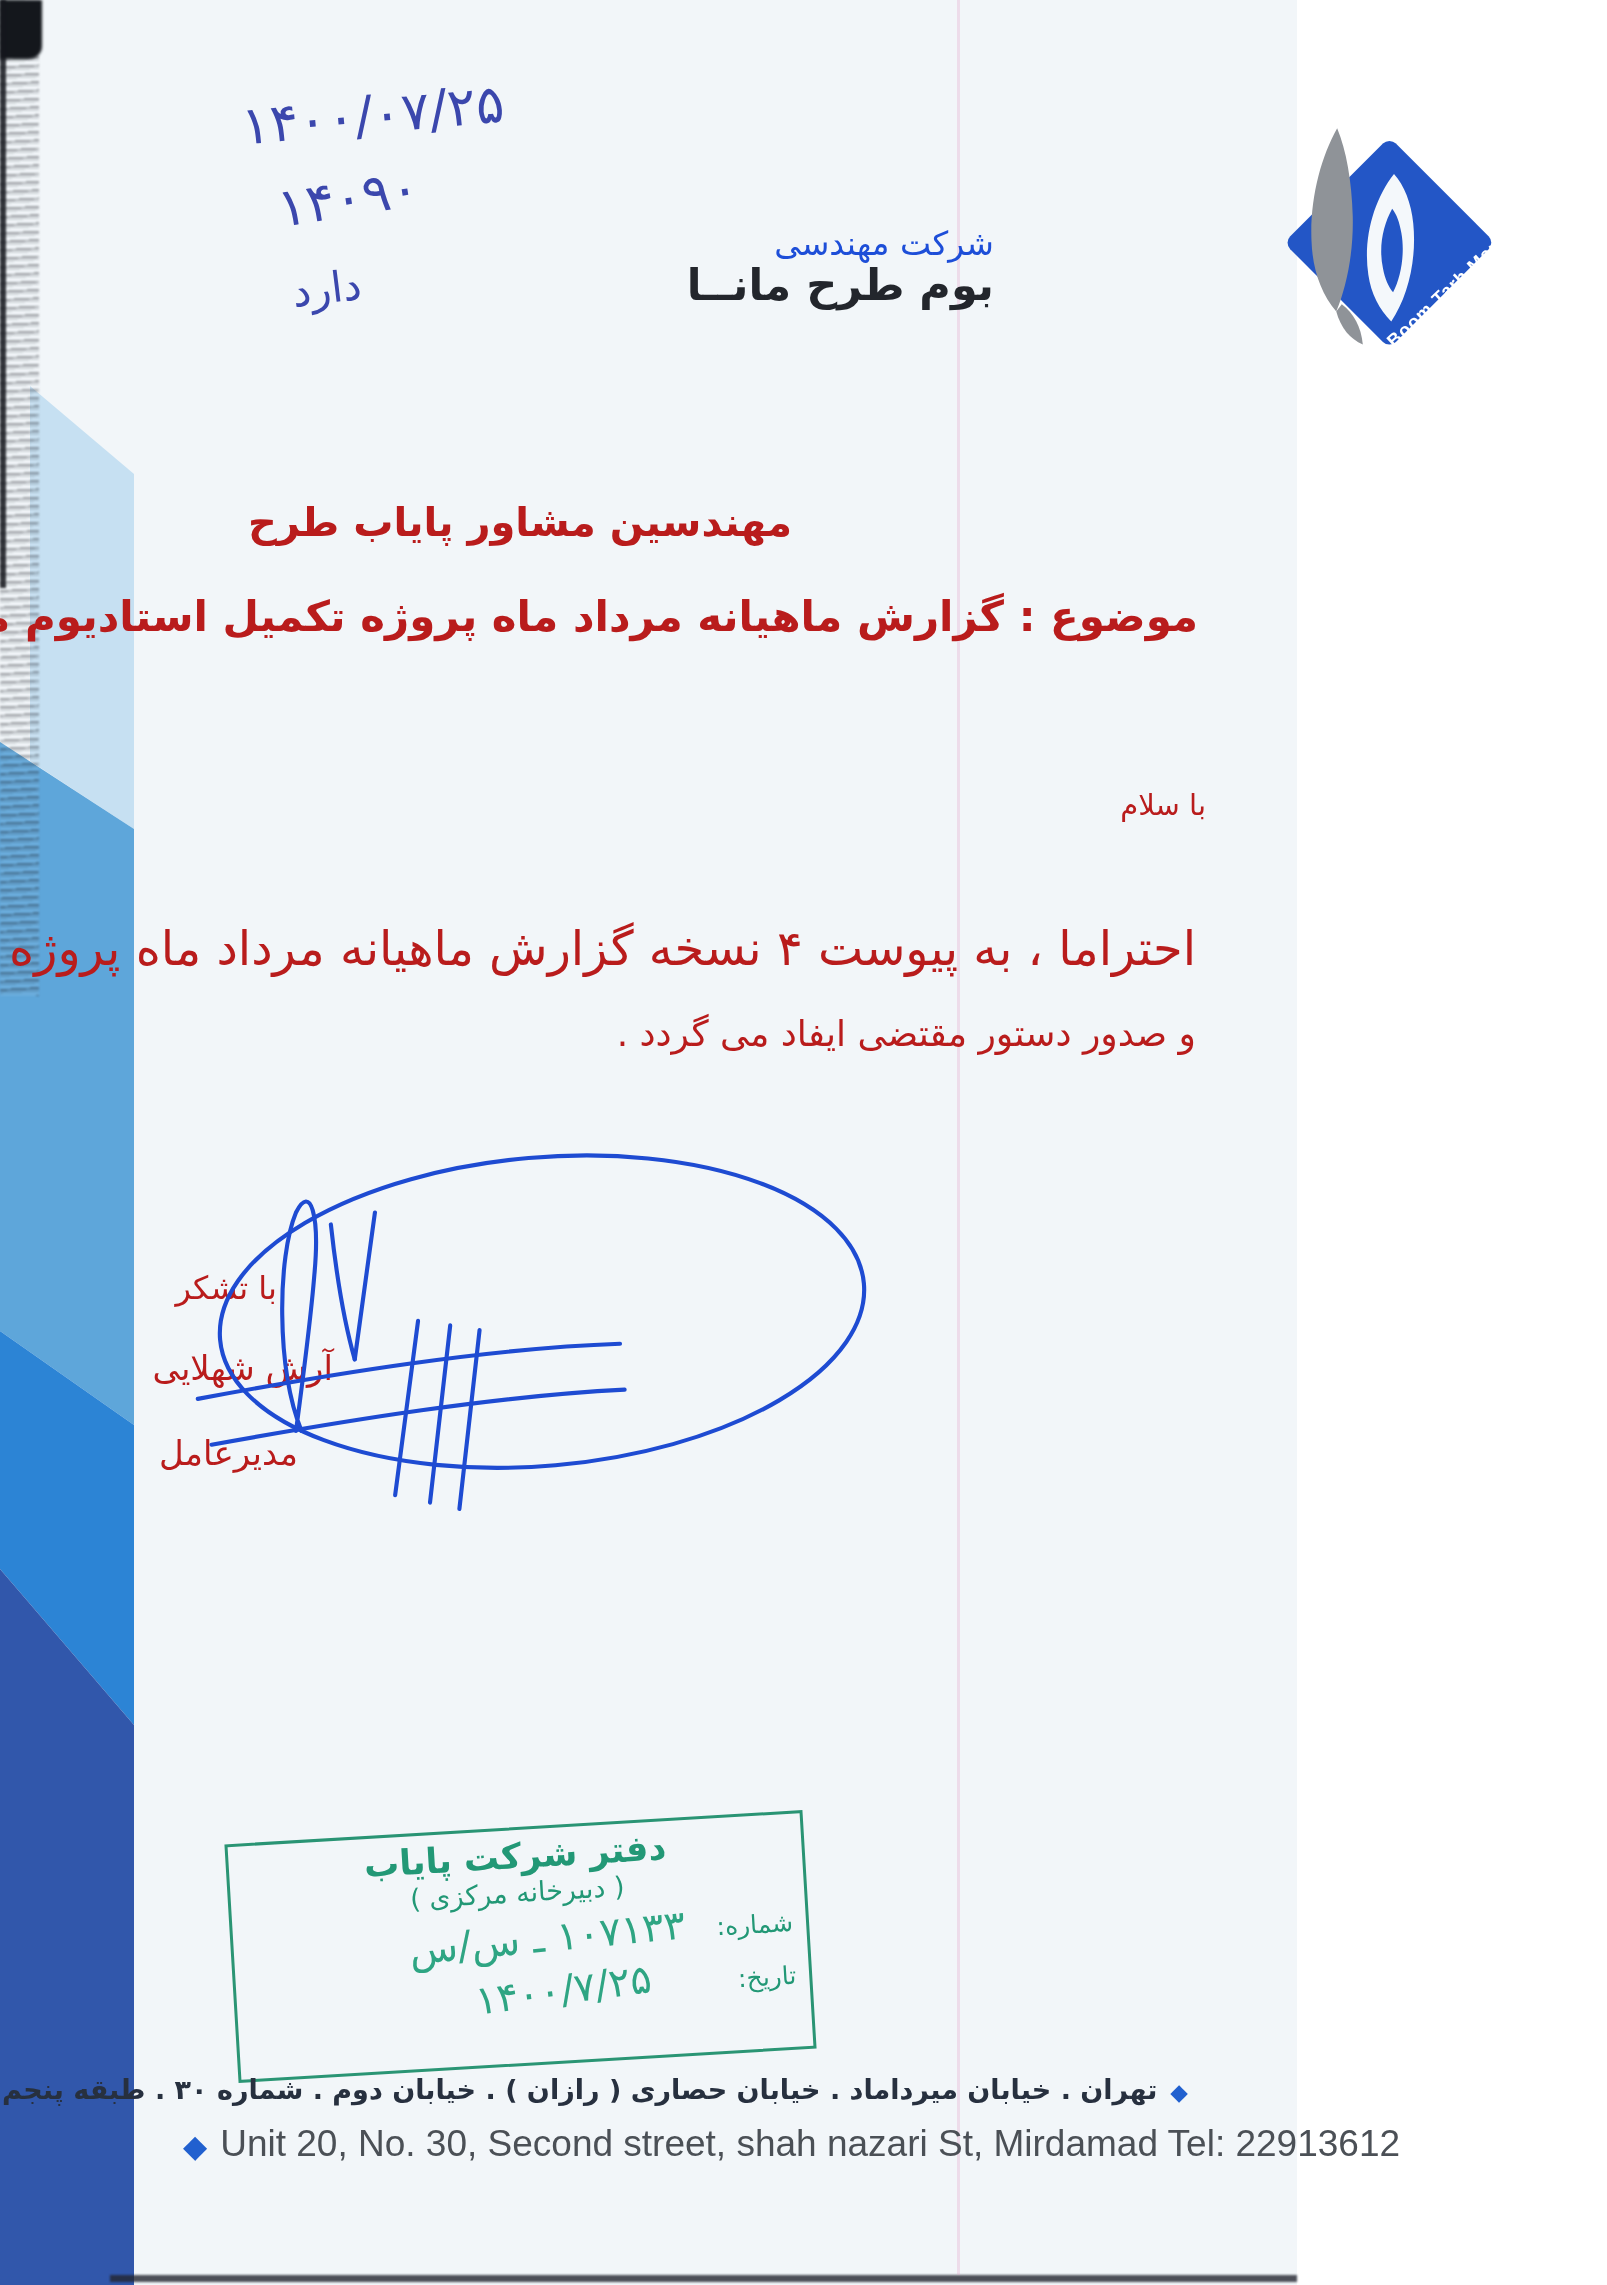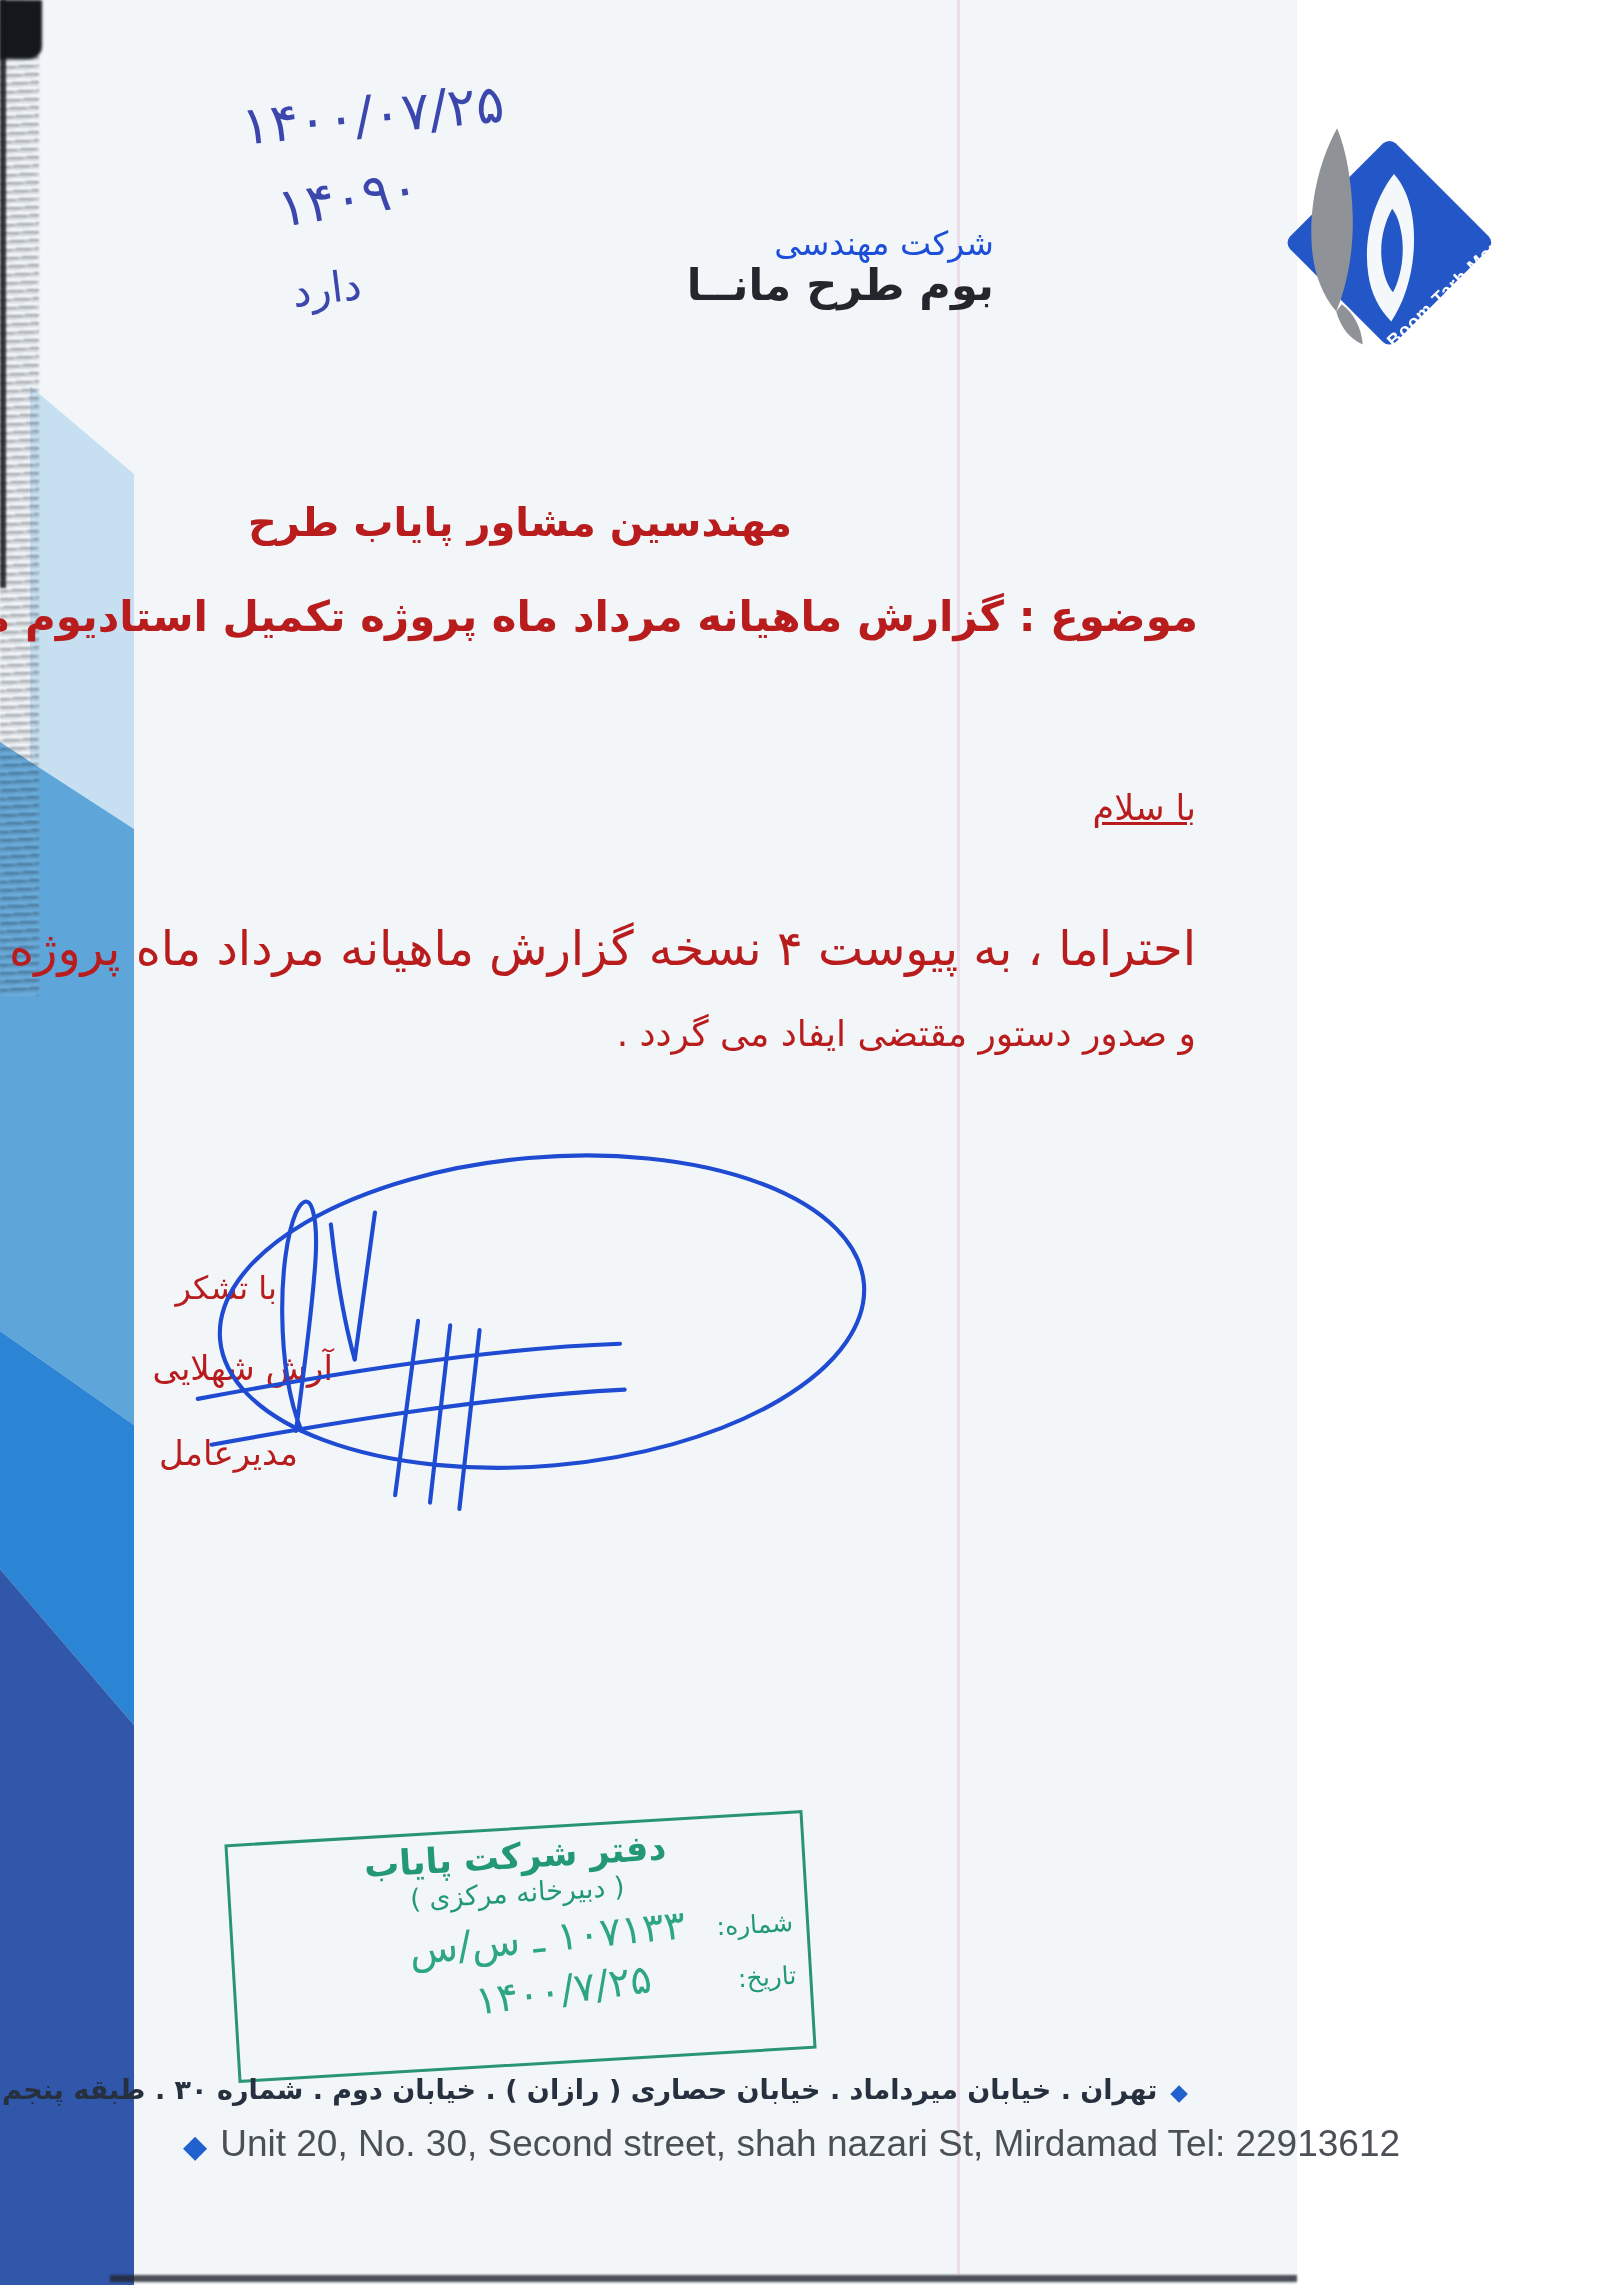--- a/index.html
+++ b/index.html
@@ -31,21 +31,21 @@
   .hand-attach{left:292px;top:264px;font-size:42px;transform:rotate(-7deg);}
   
   .logo-svg{position:absolute;left:1249px;top:108px;}
   .logo-fa{position:absolute;right:303px;top:226px;text-align:right;direction:rtl;line-height:1.1;}
   .logo-fa .type{font-size:33px;color:#1d4ed8;font-weight:500;}
   .logo-fa .name{font-size:43px;color:#23262c;font-weight:bold;margin-top:0;}
   
   .fa{direction:rtl;white-space:nowrap;color:#b91c1c;position:absolute;}
   .recipient{right:505px;top:499px;font-size:40px;font-weight:bold;}
   .subject{right:99px;top:592px;font-size:42px;font-weight:bold;}
-  .salutation{right:101px;top:788px;font-size:35px;text-decoration:underline;}
+  .salutation{right:91px;top:788px;font-size:29px;}
   .body1{right:101px;top:920px;font-size:48px;}
   .body2{right:101px;top:1013px;font-size:36px;}
   .closing{right:1020px;top:1269px;font-size:32px;}
   .signer-name{right:964px;top:1348px;font-size:34px;}
   .signer-title{right:999px;top:1433px;font-size:34px;}
   .sig-svg{position:absolute;left:184px;top:1128px;}
   
   .stamp{position:absolute;left:231px;top:1827px;width:579px;height:239px;
      border:3.7px solid #1f8f6d;transform:rotate(-3.4deg);color:#17936f;
      direction:rtl;padding:5.5px 13px;box-sizing:border-box;opacity:.95;}

